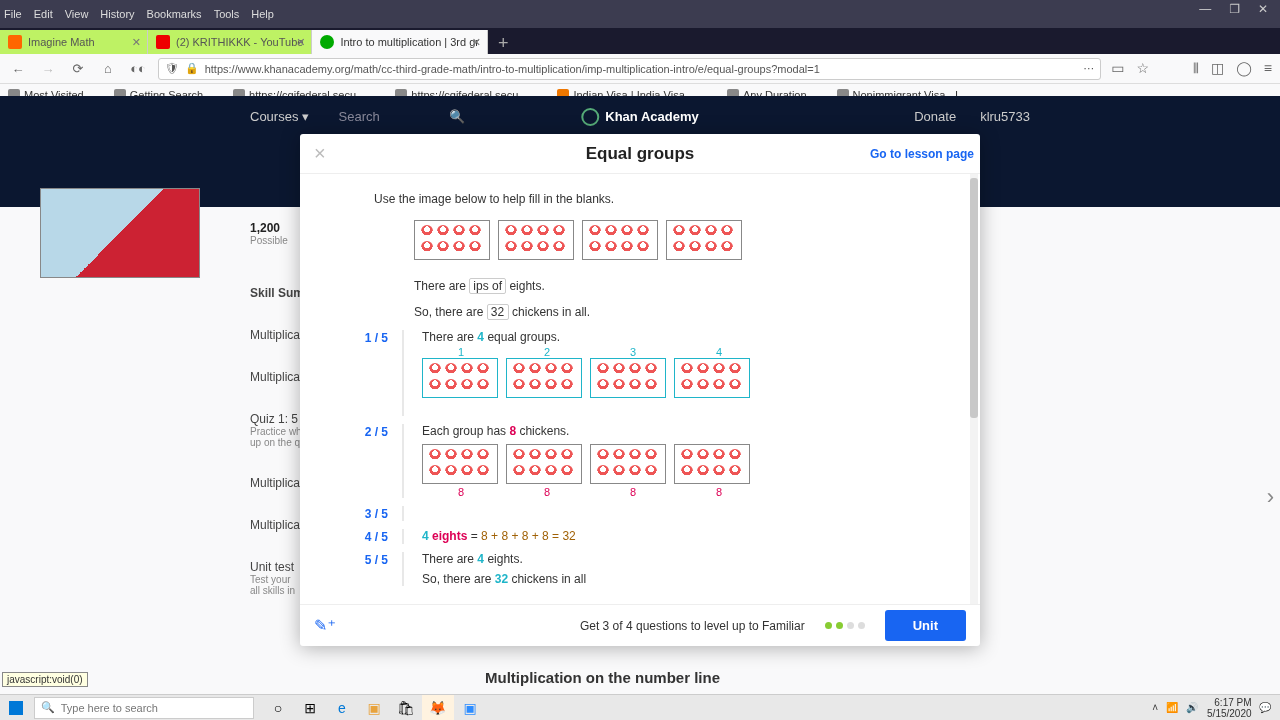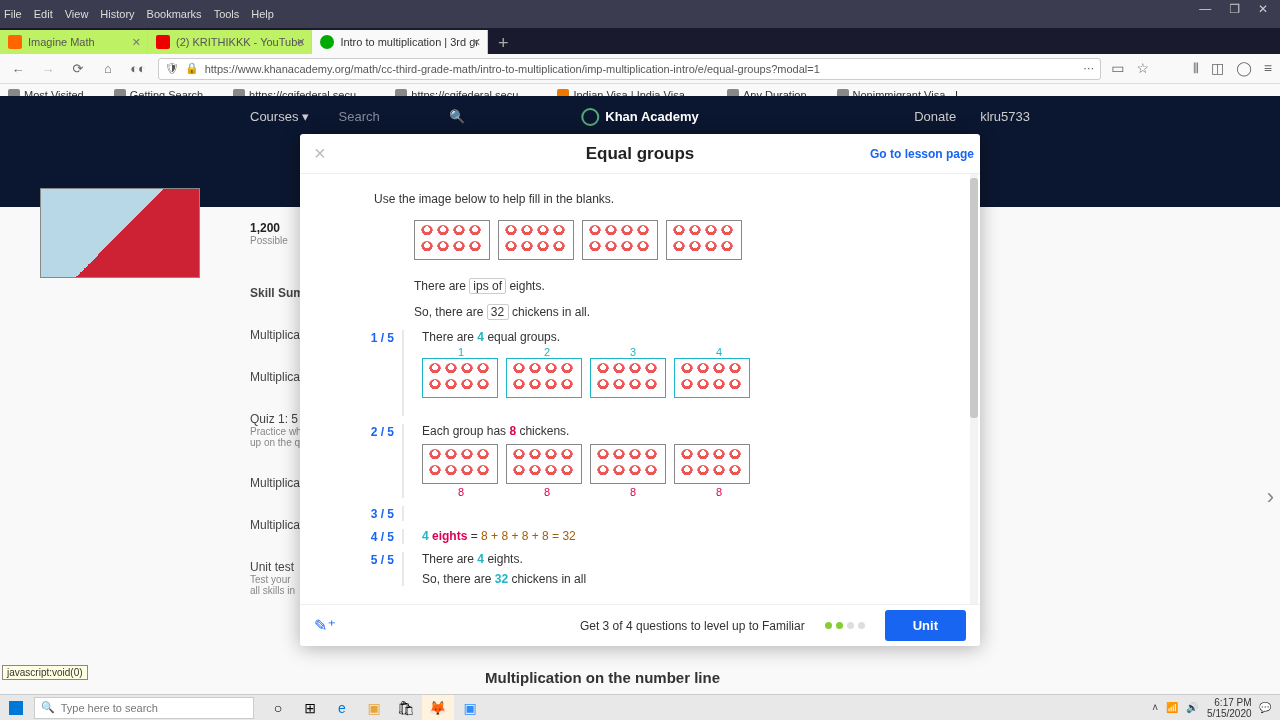--- a/index.html
+++ b/index.html
@@ -43,37 +43,37 @@
 .scrollthumb{position:absolute;top:4px;width:8px;height:240px;background:#c8c8c8;border-radius:3px}
 .instruct{margin-left:50px;margin-bottom:14px;font-size:12px}
 .groupsrow{display:flex;gap:8px;margin-left:90px;margin-bottom:18px}
 .grp{border:1px solid #888;padding:4px 6px;display:grid;grid-template-columns:repeat(4,14px);grid-template-rows:repeat(2,14px);gap:2px}
 .grp.hl{border:1px solid #1fb5c9}
 .chick{width:12px;height:12px;background:radial-gradient(circle at 50% 35%,#fff 0 30%,#e55 30% 60%,transparent 60%);border-radius:50%}
 .fillrow{margin-left:90px;margin-bottom:10px;font-size:12px}
 .numinp{display:inline-block;border:1px solid #ccc;border-radius:2px;padding:0 3px;min-width:22px;font-size:12px;}
 .steps{margin-top:6px}
 .step{display:flex;gap:18px;margin-bottom:8px}
-.stepnum{width:80px;text-align:right;color:#1865f2;font-weight:600;font-size:12px;padding-top:1px;border-right:2px solid #e8e8e8;padding-right:8px}
+.stepnum{width:80px;text-align:right;color:#1865f2;font-weight:600;font-size:12px;padding-top:1px;border-right:2px solid #e8e8e8;padding-right:14px}
 .stepbody{flex:1;font-size:12px}
 .em4{color:#1fb5c9;font-weight:600}
 .em8{color:#d05;font-weight:600}
 .em32{color:#1fb5c9;font-weight:600}
 .labelrow{display:flex;gap:8px;margin-top:2px;font-size:11px}
 .labelrow span{width:78px;text-align:center}
 .mftr{height:42px;border-top:1px solid #eee;display:flex;align-items:center;padding:0 14px;gap:10px}
 .wand{color:#1865f2;font-size:16px}
 .ftxt{margin-left:auto;font-size:12px;color:#333}
 .dots{display:flex;gap:4px;margin:0 10px}
 .dot{width:7px;height:7px;border-radius:50%;background:#ddd}
 .dot.g{background:#8c3}
 .checkbtn{background:#1865f2;color:#fff;border:none;padding:8px 28px;border-radius:3px;font-size:13px;font-weight:600}
 .nextsec{position:absolute;bottom:8px;left:485px;font-size:15px;color:#333;font-weight:600}
 .arrow{position:absolute;right:6px;top:388px;color:#888;font-size:22px}
-.tooltip{position:absolute;bottom:40px;left:2px;background:#ffffe1;border:1px solid #888;font-size:10px;padding:1px 4px;color:#333}
+.tooltip{position:absolute;bottom:33px;left:2px;background:#ffffe1;border:1px solid #888;font-size:10px;padding:1px 4px;color:#333}
 .taskbar{position:absolute;bottom:0;left:0;right:0;height:26px;background:#e8e8e8;display:flex;align-items:center;border-top:1px solid #ccc}
 .start{width:32px;height:26px;display:flex;align-items:center;justify-content:center}
 .winicon{width:14px;height:14px;background:conic-gradient(#0078d7 0 25%,#0078d7 25% 50%,#0078d7 50% 75%,#0078d7 75% 100%)}
 .search{width:220px;height:22px;background:#fff;border:1px solid #ccc;display:flex;align-items:center;padding:0 6px;gap:6px;font-size:11px;color:#777;margin-left:2px}
 .tbicons{display:flex;gap:0;margin-left:8px}
 .tbicon{width:32px;height:26px;display:flex;align-items:center;justify-content:center;font-size:14px}
 .tray{margin-left:auto;display:flex;align-items:center;gap:8px;padding-right:8px;font-size:10px;color:#333}
 .clock{text-align:right;line-height:1.1}
 </style>
 </head>

